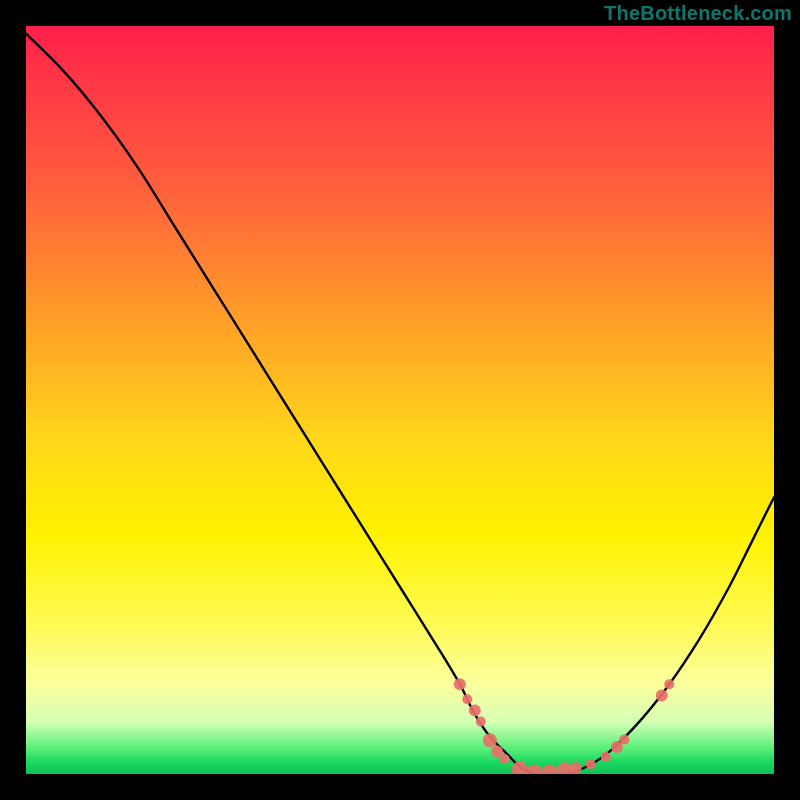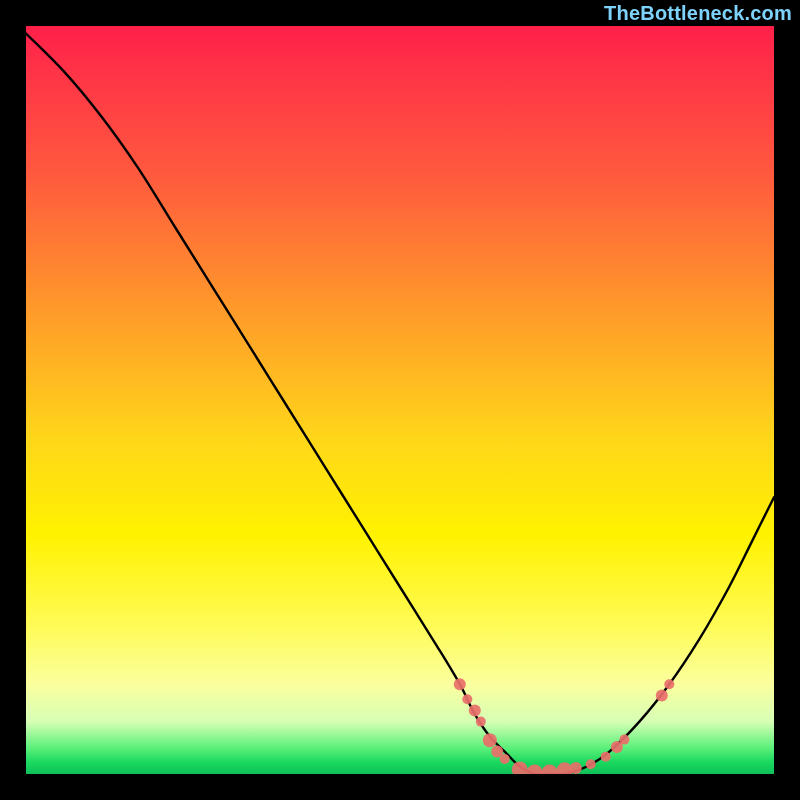--- a/index.html
+++ b/index.html
@@ -14,21 +14,21 @@
   .page {
     position: relative;
     width: 800px;
     height: 800px;
     background: #000;
   }
   .watermark {
     position: absolute;
     top: 2px;
     right: 8px;
-    color: #7dd3fc;
+    color: #0f766e;
     font-size: 20px;
     font-weight: 600;
     letter-spacing: 0.2px;
     z-index: 10;
   }
   .plot-area {
     position: absolute;
     left: 26px;
     top: 26px;
     width: 748px;

